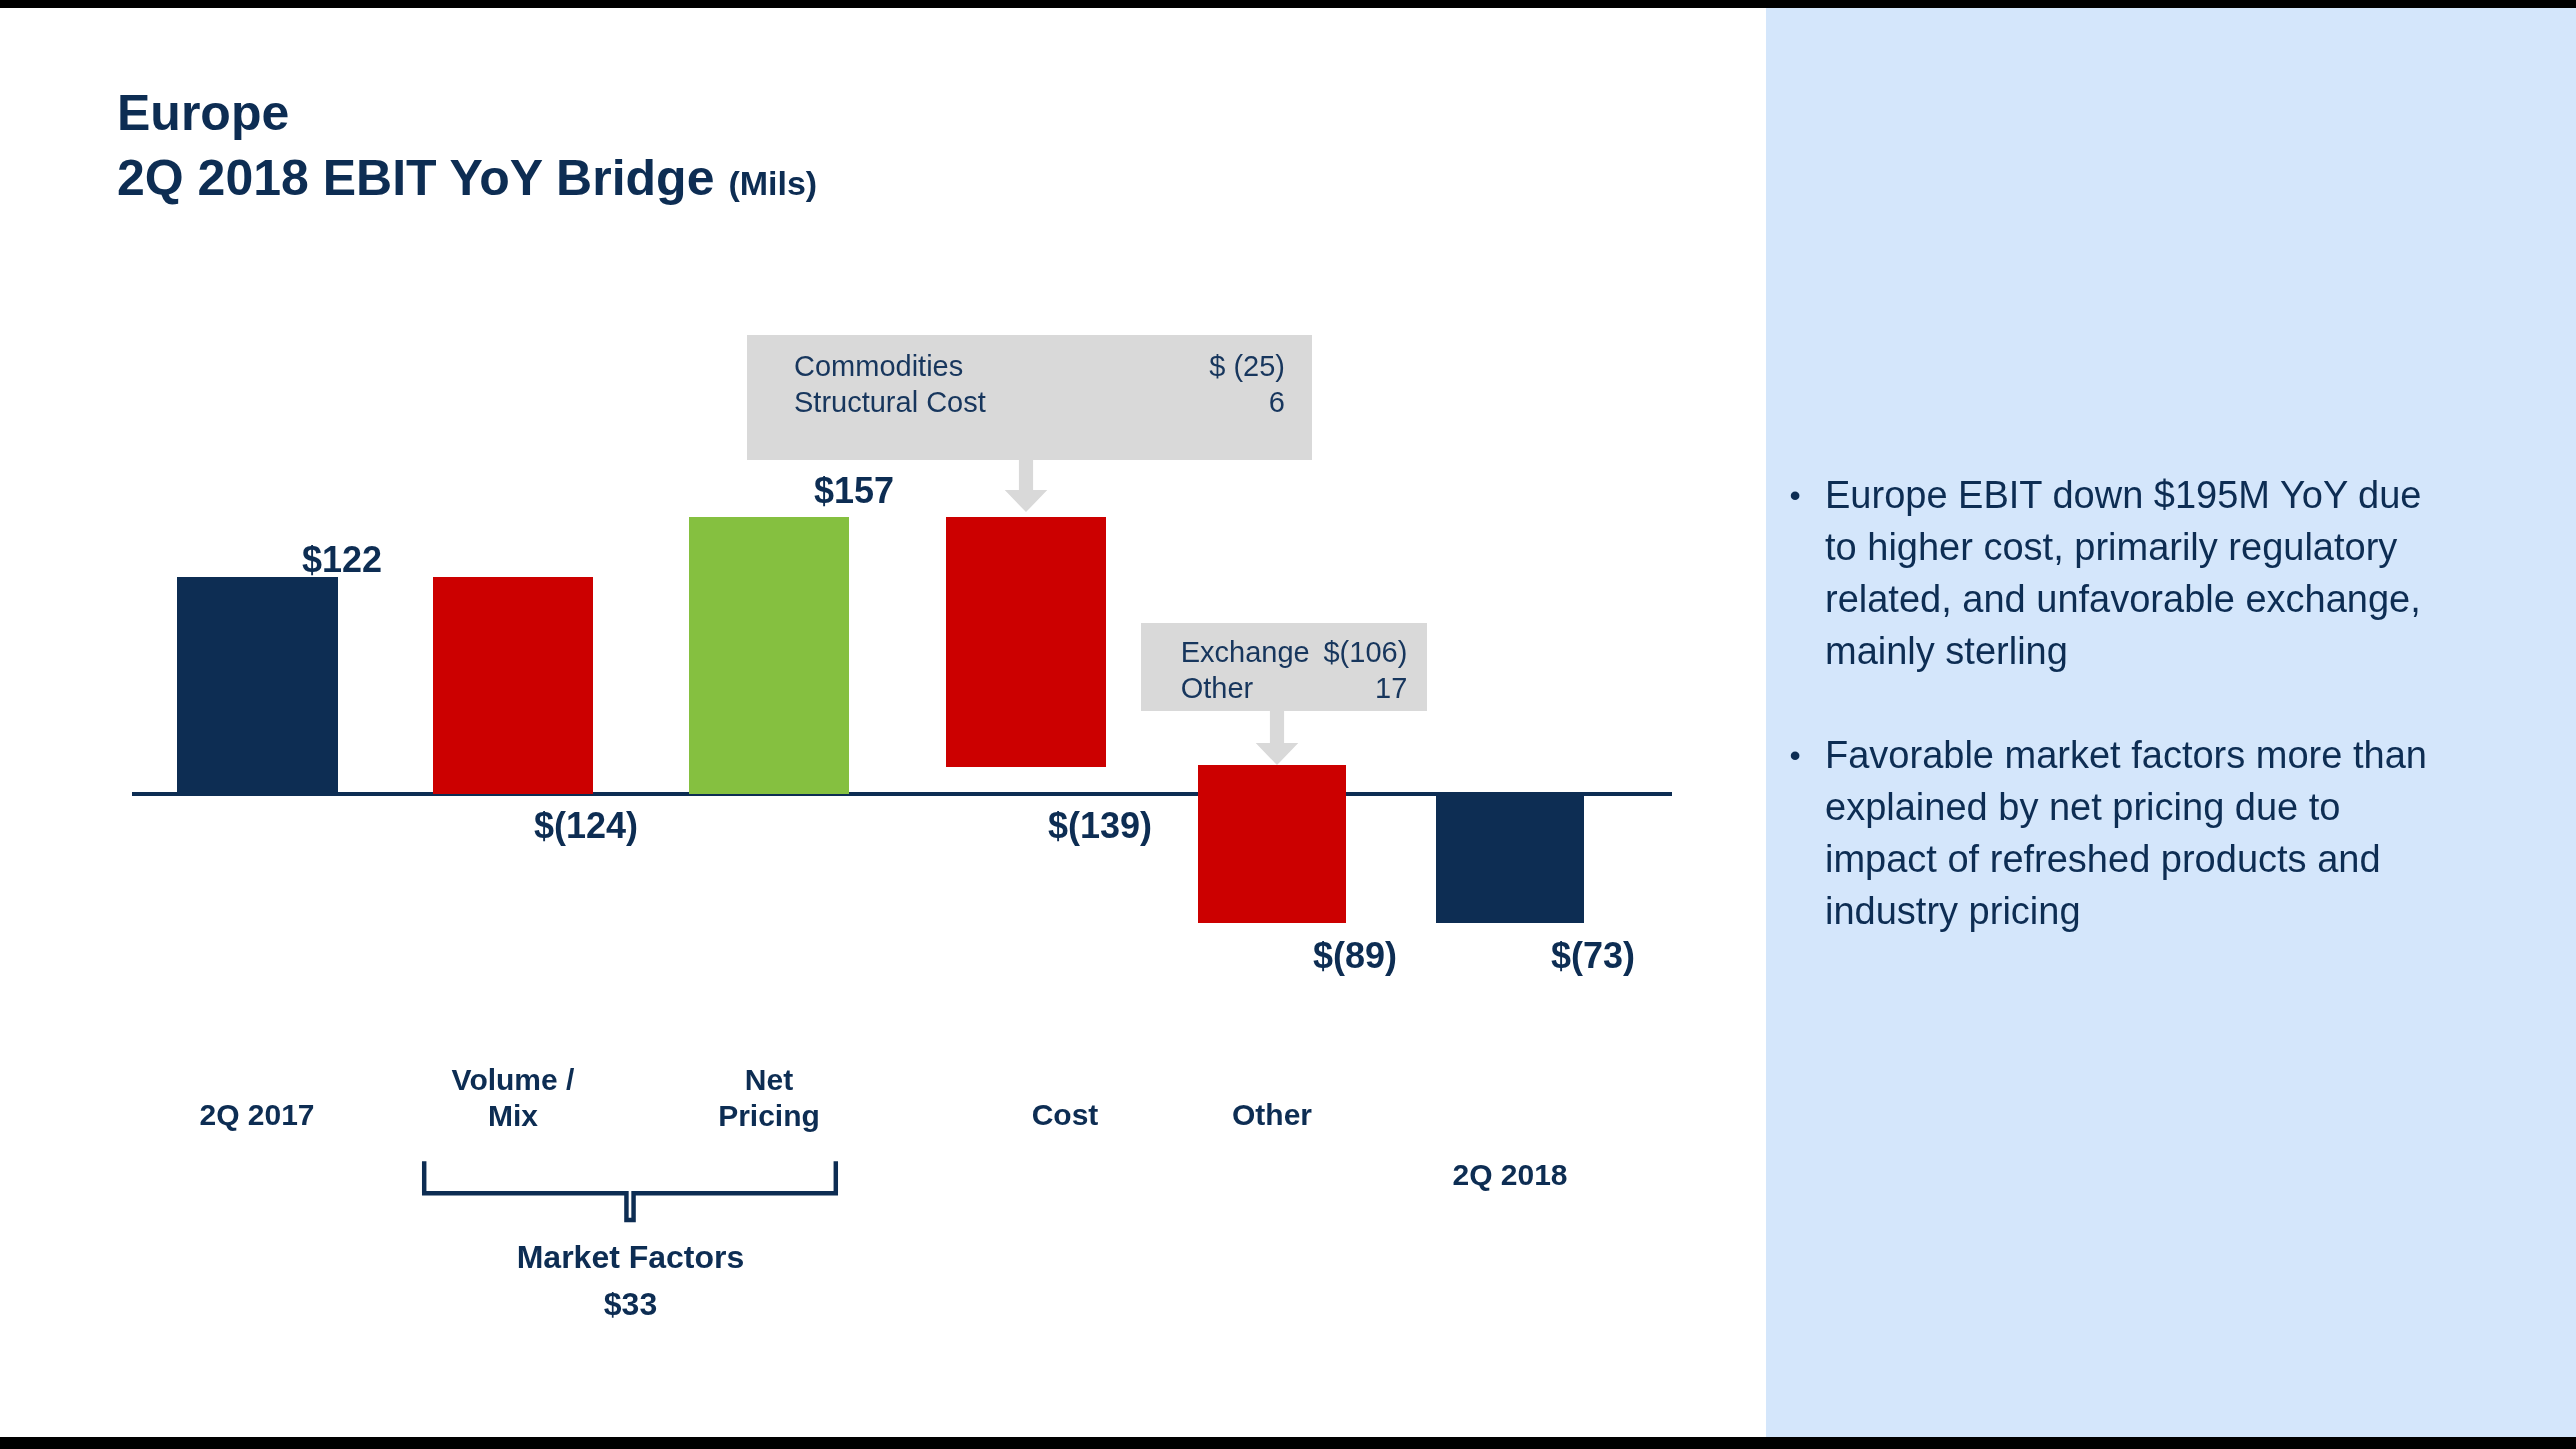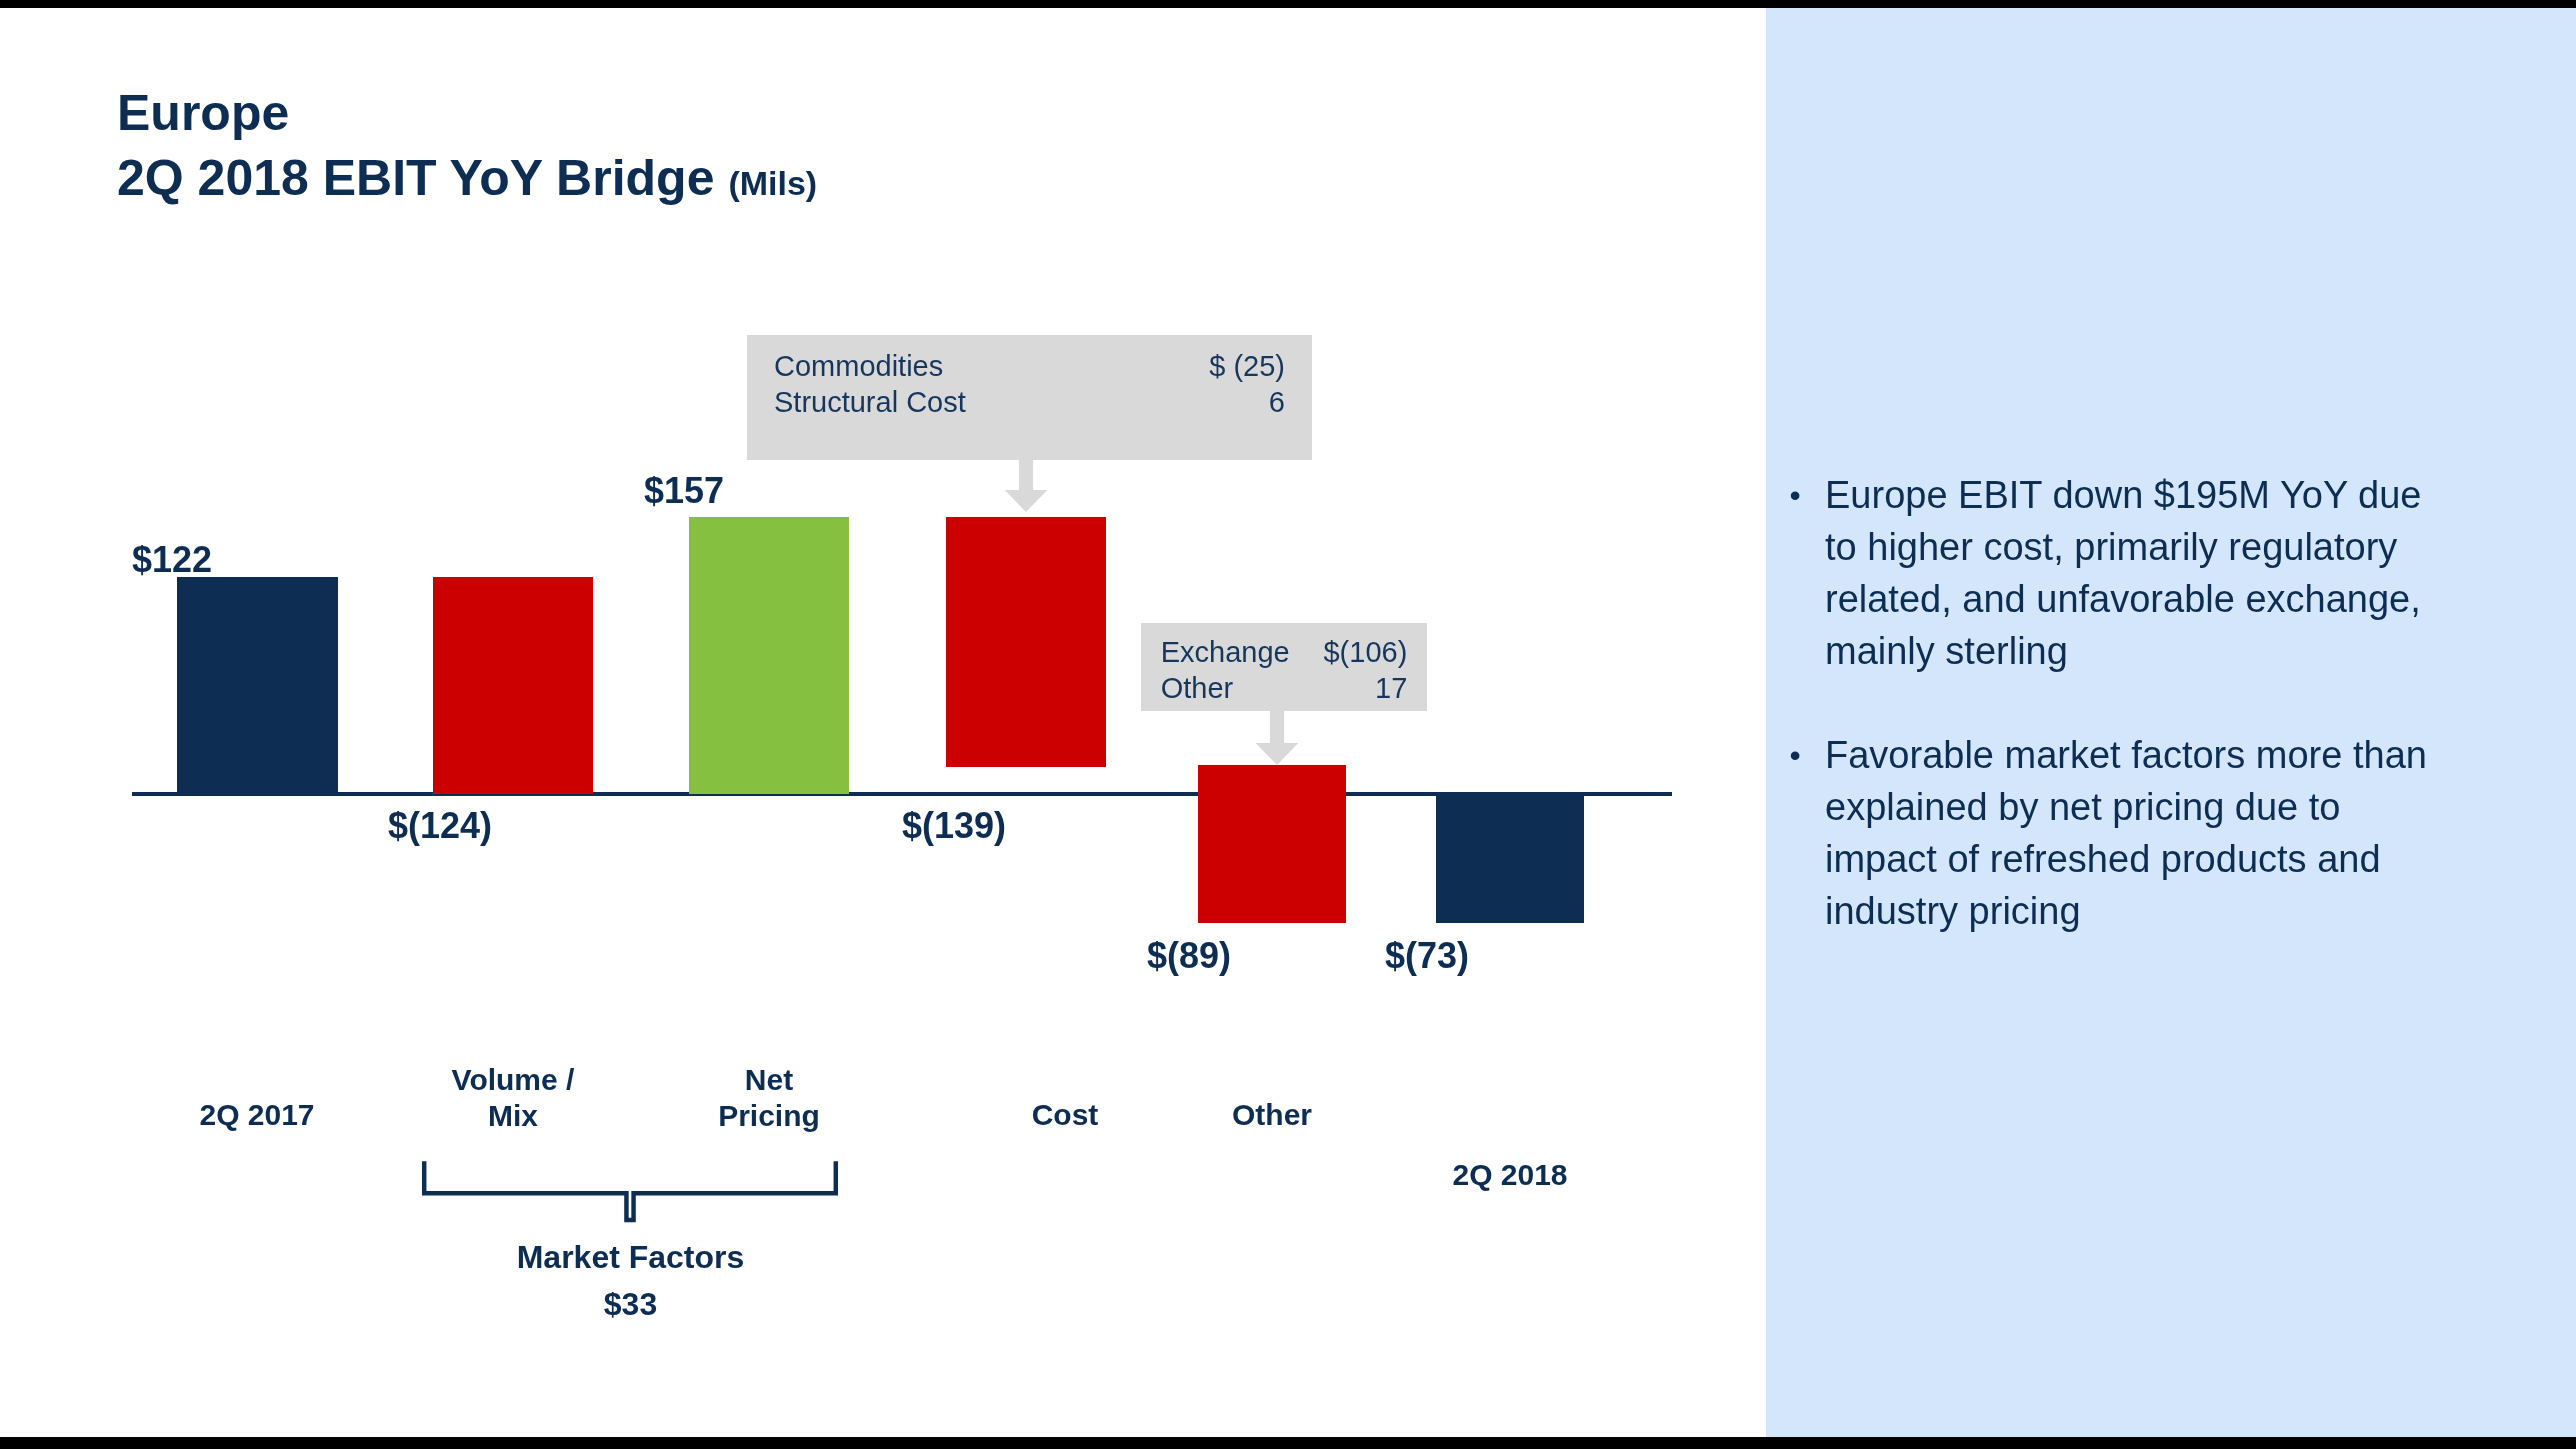--- a/index.html
+++ b/index.html
@@ -111,21 +111,21 @@
     background: #0d2d53;
   }
   .bar {
     position: absolute;
   }
   .bar-label {
     position: absolute;
     font-size: 36px;
     font-weight: bold;
     color: #0d2d53;
-    text-align: left;
+    text-align: right;
     white-space: nowrap;
   }
   .cat-label {
     position: absolute;
     font-size: 30px;
     font-weight: bold;
     color: #0d2d53;
     text-align: center;
     line-height: 36px;
     white-space: nowrap;
@@ -137,20 +137,21 @@
     background: #d9d9d9;
     box-sizing: border-box;
   }
   .callout-row {
     display: flex;
     justify-content: space-between;
     font-size: 29px;
     line-height: 36px;
     color: #17365d;
     white-space: nowrap;
+    margin-left: 20px;
   }
   .callout-row .c-name { text-align: left; }
   .callout-row .c-val  { text-align: right; }
   .callout-arrow {
     position: absolute;
     pointer-events: none;
   }
 
   
   #bracket-group {

